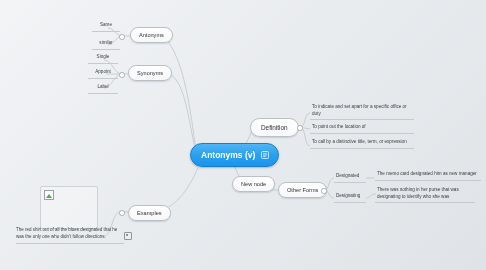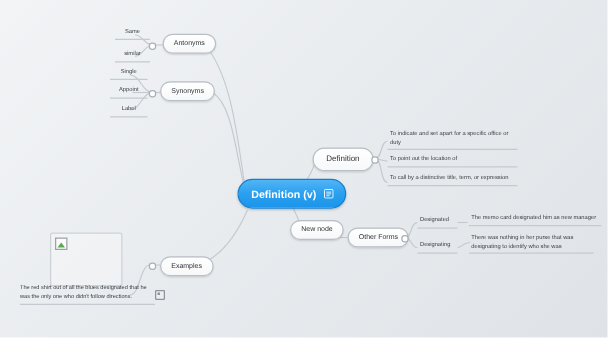--- a/index.html
+++ b/index.html
@@ -140,21 +140,21 @@
   <div class="node" style="left:128px;top:65px;">
     <div class="cap">Synonyms</div>
   </div>
   <div class="dot" style="left:119px;top:72px;"></div>
   <div class="node leaf" style="left:88px;top:54px;width:30px;text-align:center;">Single</div>
   <div class="node leaf" style="left:88px;top:69px;width:30px;text-align:center;">Appoint</div>
   <div class="node leaf" style="left:88px;top:84px;width:30px;text-align:center;">Label</div>
 
   <div class="node" style="left:190px;top:143px;">
     <div class="central">
-      <span>Definition (v)</span>
+      <span>Antonyms (v)</span>
       <span class="note-ico">
         <svg viewBox="0 0 10 10" width="8" height="8" xmlns="http://www.w3.org/2000/svg">
           <rect x="0.7" y="0.7" width="8.6" height="8.6" rx="1" fill="none" stroke="#ffffff" stroke-width="1"></rect>
           <line x1="2.6" y1="3.4" x2="7.4" y2="3.4" stroke="#ffffff" stroke-width="0.9"></line>
           <line x1="2.6" y1="5.2" x2="7.4" y2="5.2" stroke="#ffffff" stroke-width="0.9"></line>
           <line x1="2.6" y1="7.0" x2="5.8" y2="7.0" stroke="#ffffff" stroke-width="0.9"></line>
         </svg>
       </span>
     </div>
   </div>

